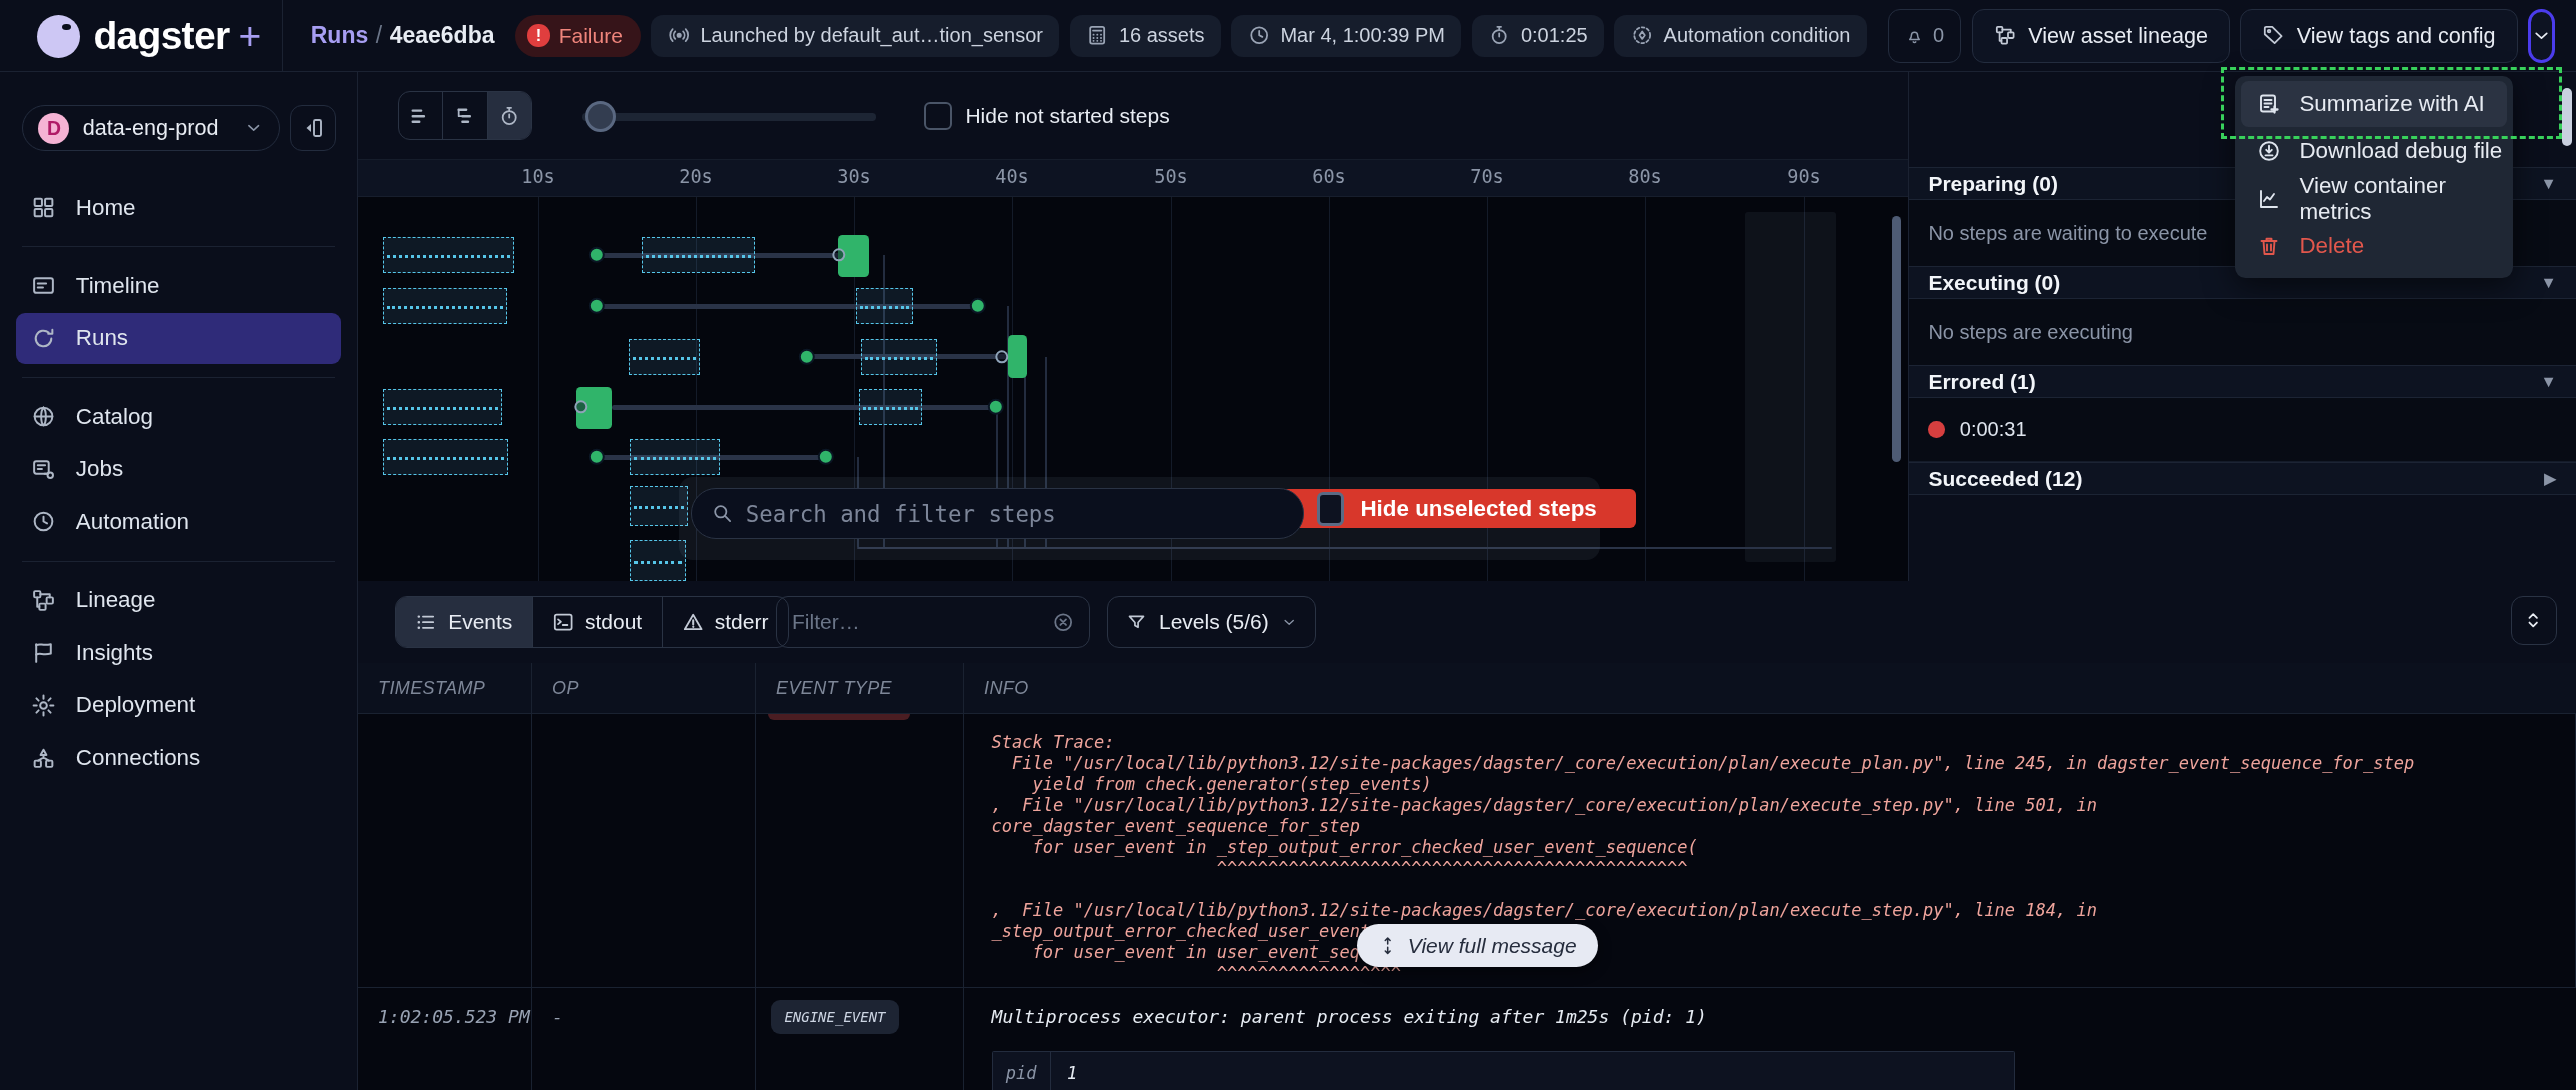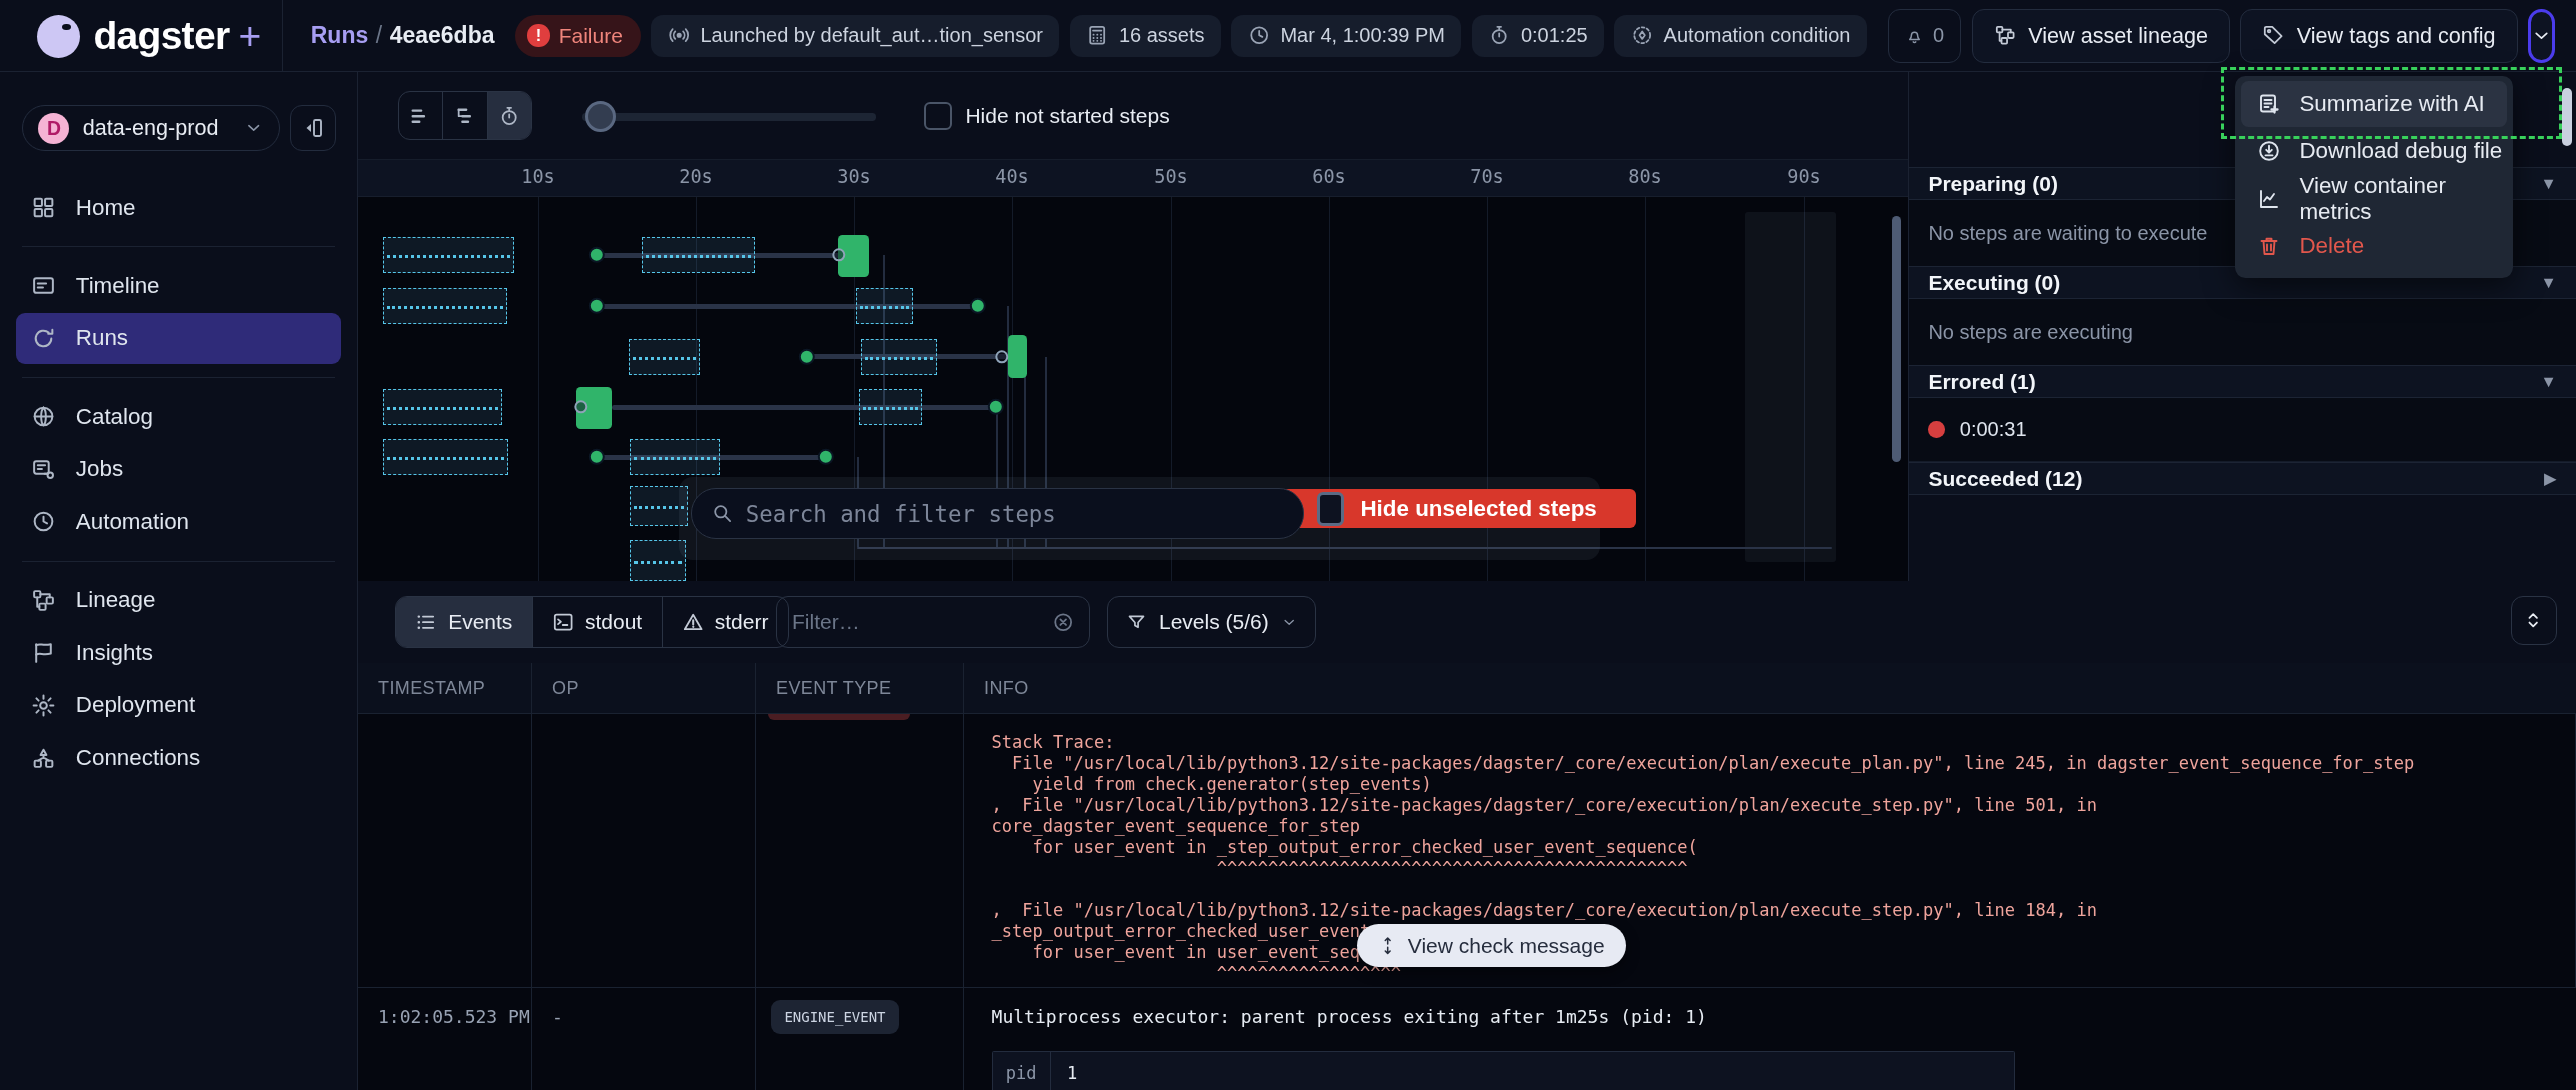--- a/index.html
+++ b/index.html
@@ -109,21 +109,21 @@
   .log-filter { position:absolute; left:418px; top:15px; width:314px; height:52px; border:0.7px solid #2a3344; border-radius:12px; display:flex; align-items:center; padding:0 15px; gap:9px; }
   .log-filter input { flex:1; background:transparent; border:none; outline:none; font-size:21px; color:#cdd4e0; min-width:0; }
   .log-filter input::placeholder { color:#6b7588; }
   .log-filter .ic { width:22.4px; height:22.4px; color:#6b7588; flex:0 0 auto; }
   .levels-btn { position:absolute; left:749px; top:15px; height:52px; display:flex; align-items:center; gap:12px; padding:0 18px; border:0.7px solid #2a3344; border-radius:12px; font-size:21px; color:#e8ecf3; cursor:pointer; }
   .levels-btn .ic { width:21px; height:21px; color:#c3cad6; }
   .expand-btn { position:absolute; right:19.4px; top:15px; width:46px; height:49px; border:0.7px solid #2a3344; border-radius:12px; display:flex; align-items:center; justify-content:center; color:#e8ecf3; cursor:pointer; }
   .expand-btn .ic { width:22.4px; height:22.4px; }
 
   .log-table { position:absolute; left:0; top:82px; right:0; bottom:-149px; background:#05070f; }
-  .lt-row { display:grid; grid-template-columns:174px 224px 208px 1fr; border-bottom:0.7px solid #1a2231; position:relative; }
+  .lt-row { display:grid; grid-template-columns:174px 224px 208px 1fr; border-bottom:0.7px solid #1a2231; position:relative;font-style:italic; }
   .lt-cell { border-right:0.7px solid #1a2231; position:relative; overflow:hidden; }
   .lt-cell:last-child { border-right:none; }
   .lt-head { height:51px; background:#0b101d; }
   .lt-head .lt-cell { display:flex; align-items:center; padding-left:20px; font-size:18px; color:#7e8798; letter-spacing:0.4px; }
   .ts-cell { padding:18px 0 0 20px; font-family:"DejaVu Sans Mono",monospace; font-size:18px; color:#98a2b3; }
   .op-cell { padding:18px 0 0 20px; font-family:"DejaVu Sans Mono",monospace; font-size:18px; color:#98a2b3; }
   .evt-chip { display:inline-block; margin:12px 0 0 15px; padding:9px 13.4px; border-radius:9px; background:#1d2433; font-family:"DejaVu Sans Mono",monospace; font-size:14px; color:#ccd4e2; }
   .info-cell { padding:18px 0 0 27.6px; }
   .stack-pre { font-family:"DejaVu Sans Mono",monospace; font-size:17px; line-height:21px; color:#efa49c; white-space:pre; }
   .chip-remnant { position:absolute; left:410px; top:0; width:142px; height:6px; background:#4a1d22; border-radius:0 0 7.5px 7.5px; }
@@ -605,21 +605,21 @@
     for user_event in user_event_sequence:
                       ^^^^^^^^^^^^^^^^^^</pre>
               </div>
               <div class="chip-remnant"></div>
               <div class="vfm-btn">
                 <span class="ic" style="width: 19.4px; height: 19.4px;">
                   <svg viewBox="0 0 24 24" fill="none" stroke="currentColor" stroke-width="1.9" stroke-linecap="round" stroke-linejoin="round">
                     <path d="M9 5.5 12 2.5l3 3M12 2.5V10M9 18.5l3 3 3-3M12 21.5V14"></path>
                   </svg>
                 </span>
-                <span>View check message</span>
+                <span>View full message</span>
               </div>
             </div>
             <div class="lt-row" style="height: 110px;">
               <div class="lt-cell ts-cell">1:02:05.523 PM</div>
               <div class="lt-cell op-cell">-</div>
               <div class="lt-cell"><span class="evt-chip">ENGINE_EVENT</span></div>
               <div class="lt-cell info-cell">
                 <div class="info-text">Multiprocess executor: parent process exiting after 1m25s (pid: 1)</div>
                 <div class="meta-box">
                   <div class="meta-key">pid</div>

